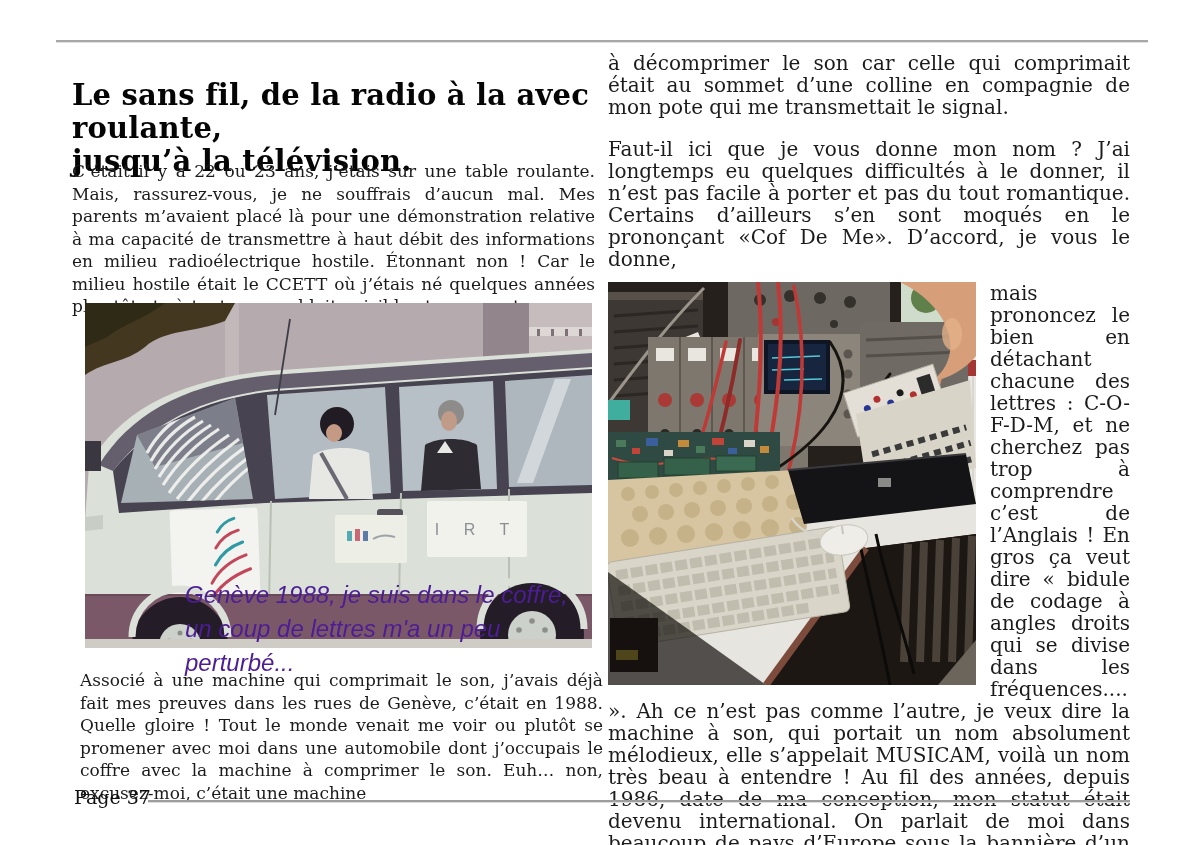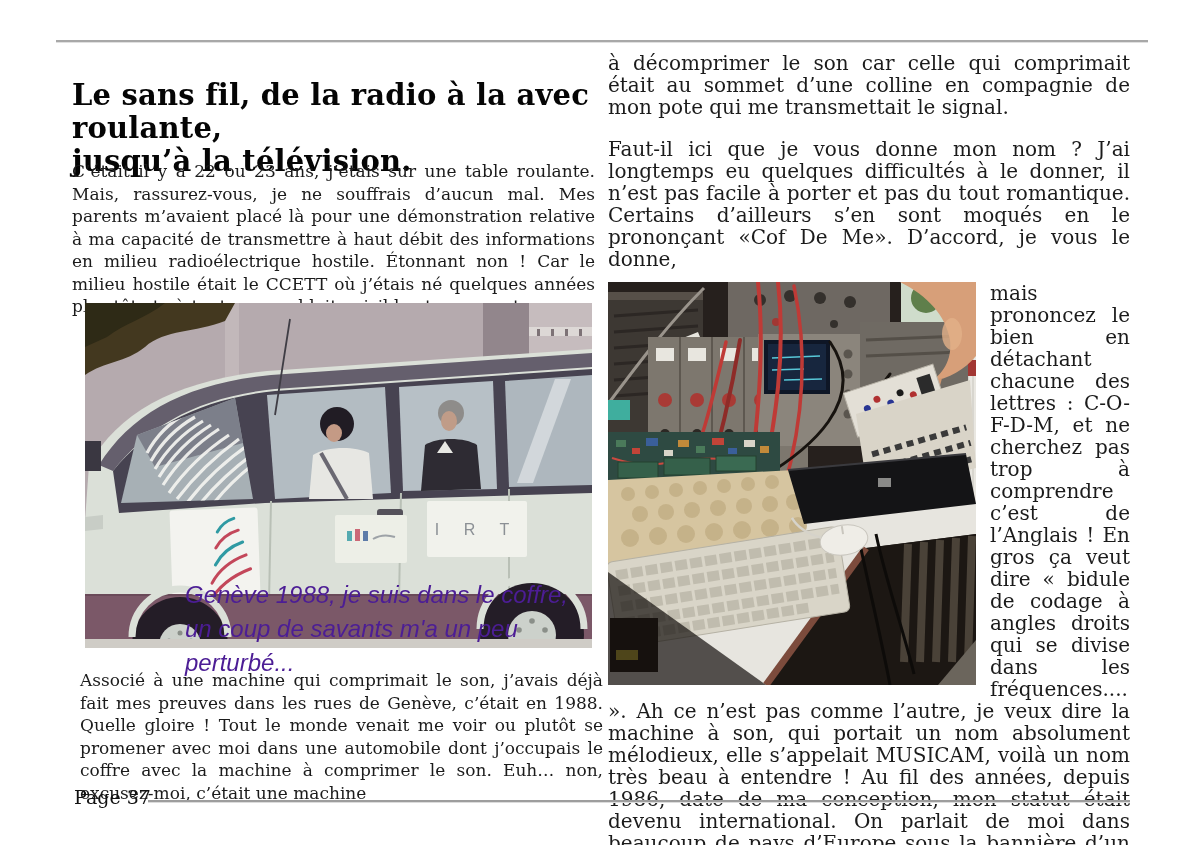--- a/index.html
+++ b/index.html
@@ -169,21 +169,21 @@
 
         <rect x="0" y="336" width="507" height="9" fill="#cfccc6"></rect>
 
         <polygon points="0,214 18,212 18,226 0,228" fill="#c8cdc6"></polygon>
         <rect x="0" y="138" width="16" height="30" fill="#3a3741"></rect>
         <line x1="190" y1="112" x2="205" y2="16" stroke="#3f3d45" stroke-width="1.8"></line>
       </g>
     </svg>
     <figcaption class="van-caption">
       <span>Genève 1988, je suis dans le coffre,</span><br>
-      <span>un coup de savants m'a un peu perturbé...</span>
+      <span>un coup de lettres m'a un peu perturbé...</span>
     </figcaption>
   </figure>
 
   <p class="para" id="lpara2">Associé à une machine qui comprimait le son, j’avais déjà fait mes preuves dans les rues de Genève, c’était en 1988. Quelle gloire ! Tout le monde venait me voir ou plutôt se promener avec moi dans une automobile dont j’occupais le coffre avec la machine à comprimer le son. Euh… non, excusez-moi, c’était une machine</p>
 
   <div class="right-col">
     <p>à décomprimer le son car celle qui comprimait était au sommet d’une colline en compagnie de mon pote qui me transmettait le signal.</p>
     <p class="tight">Faut-il ici que je vous donne mon nom ? J’ai longtemps eu quelques difficultés à le donner, il n’est pas facile à porter et pas du tout romantique. Certains d’ailleurs s’en sont moqués en le prononçant «Cof De Me». D’accord, je vous le donne,</p>
 
     <figure class="lab-photo">

